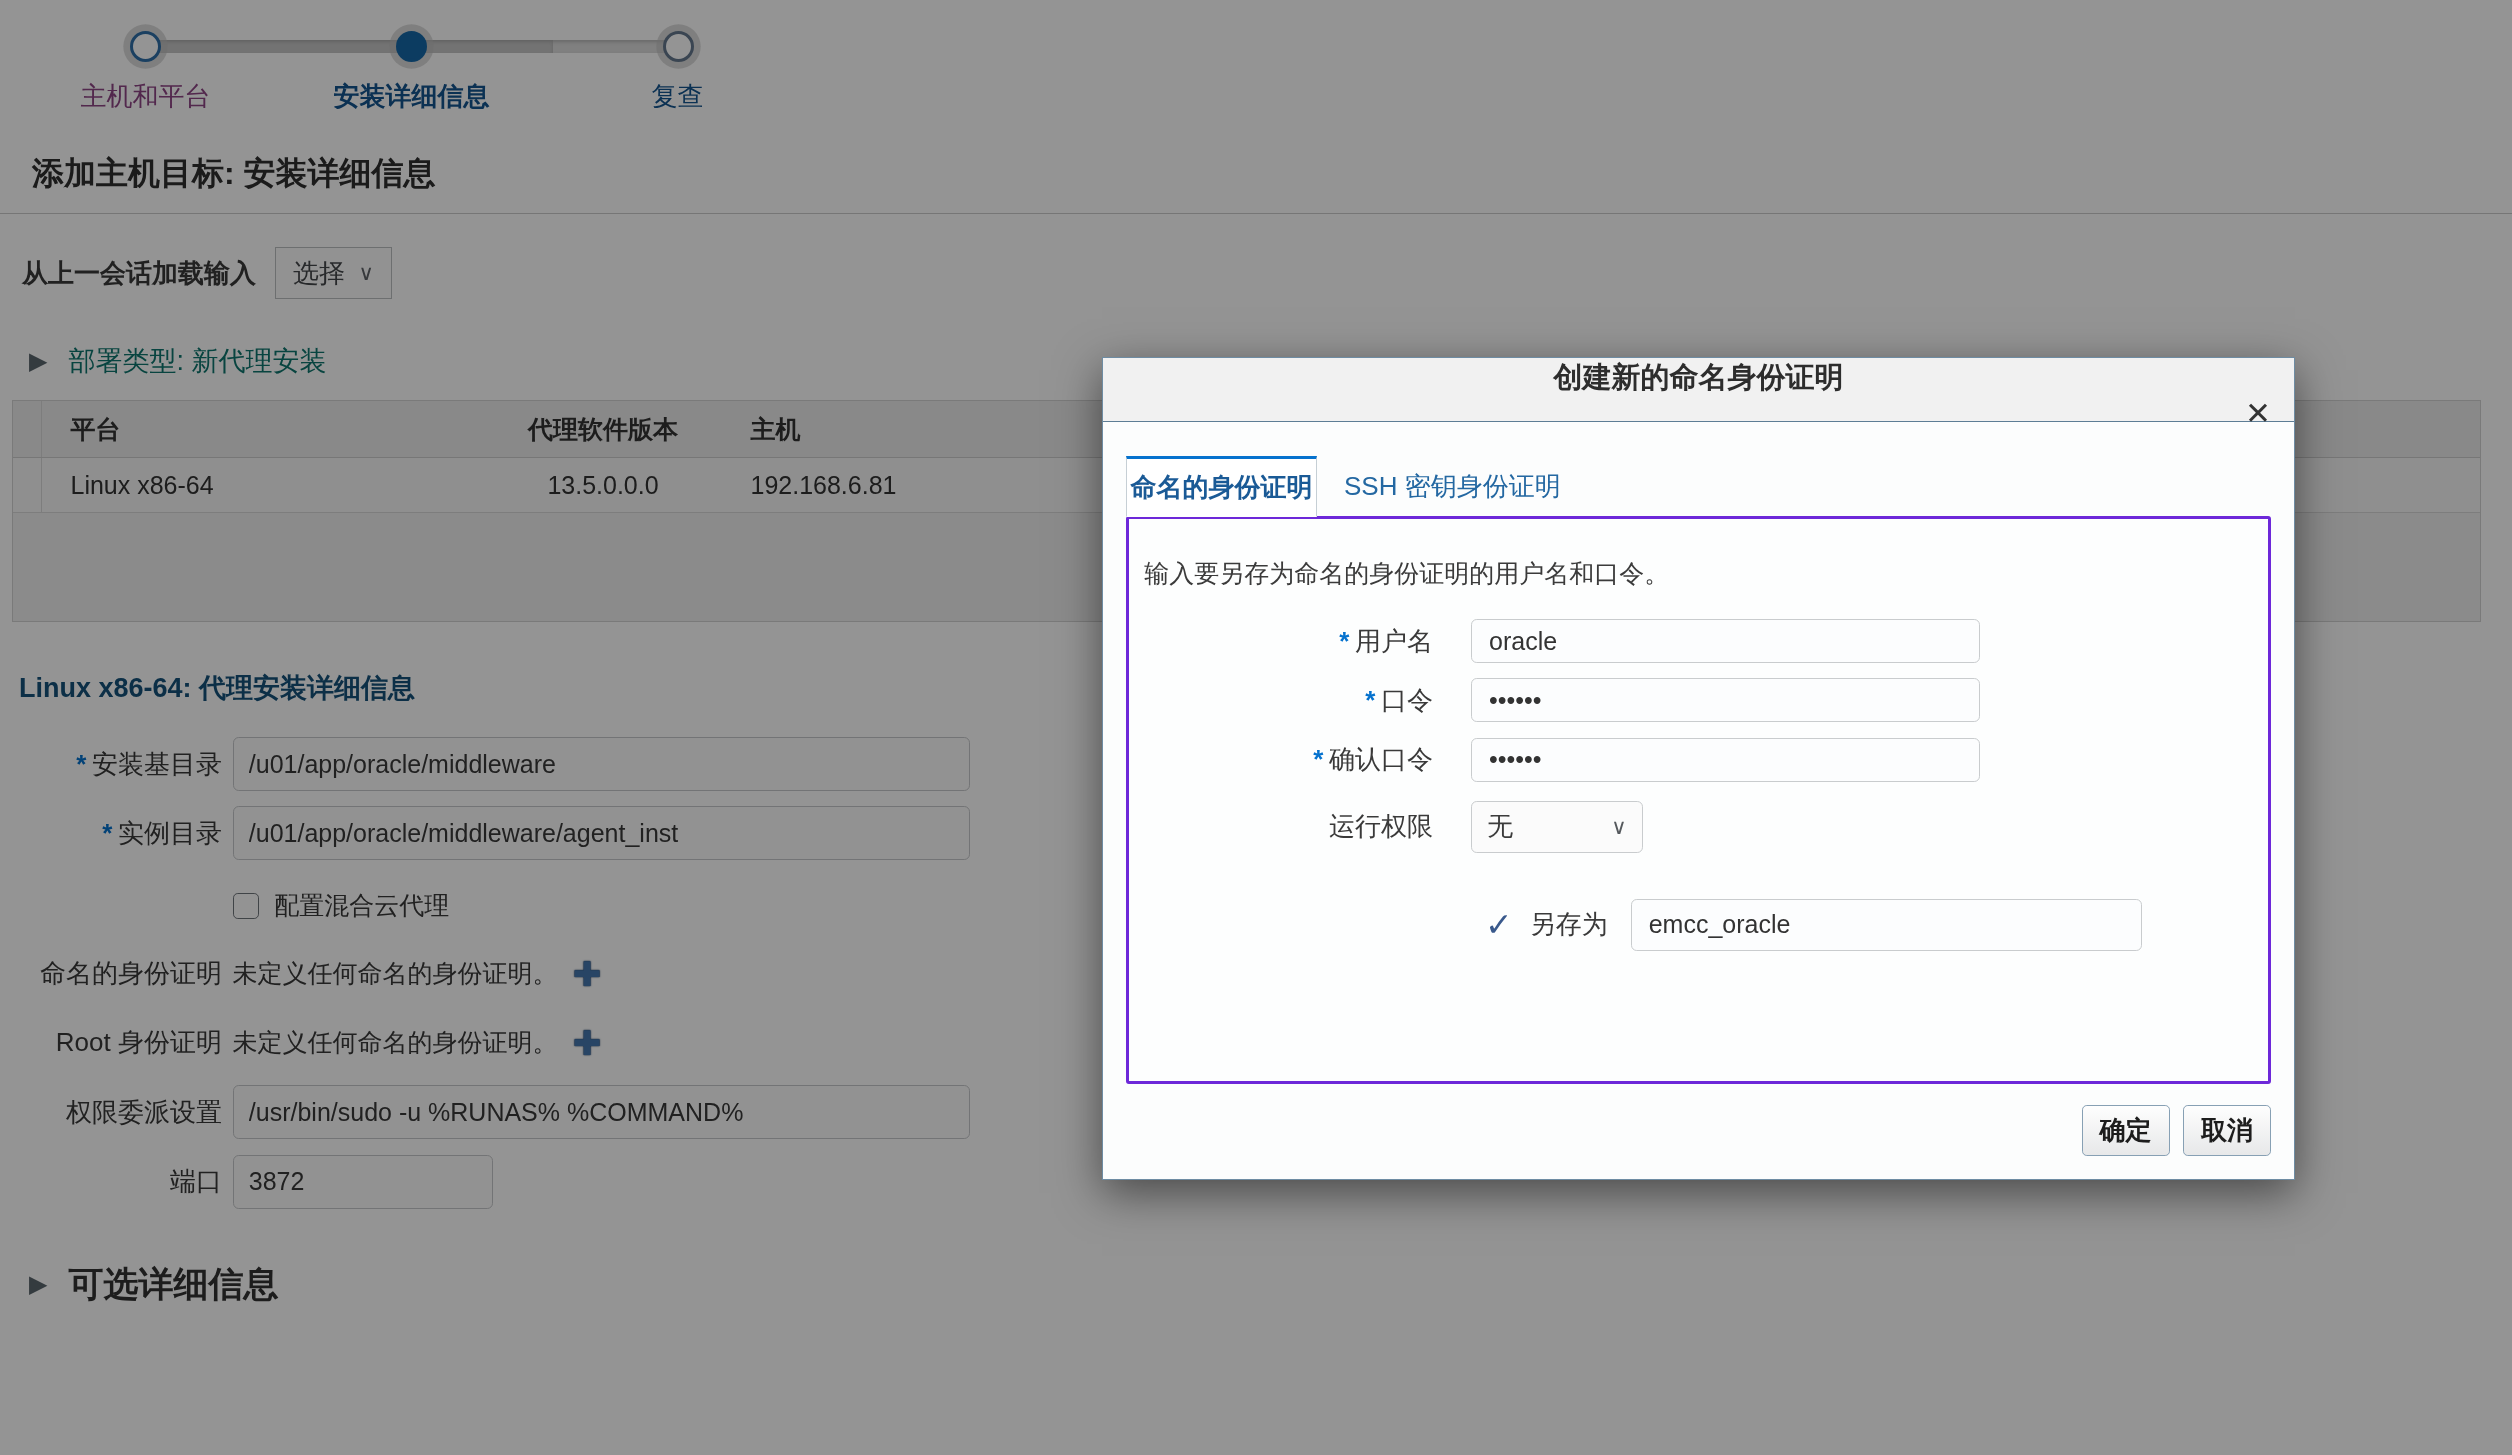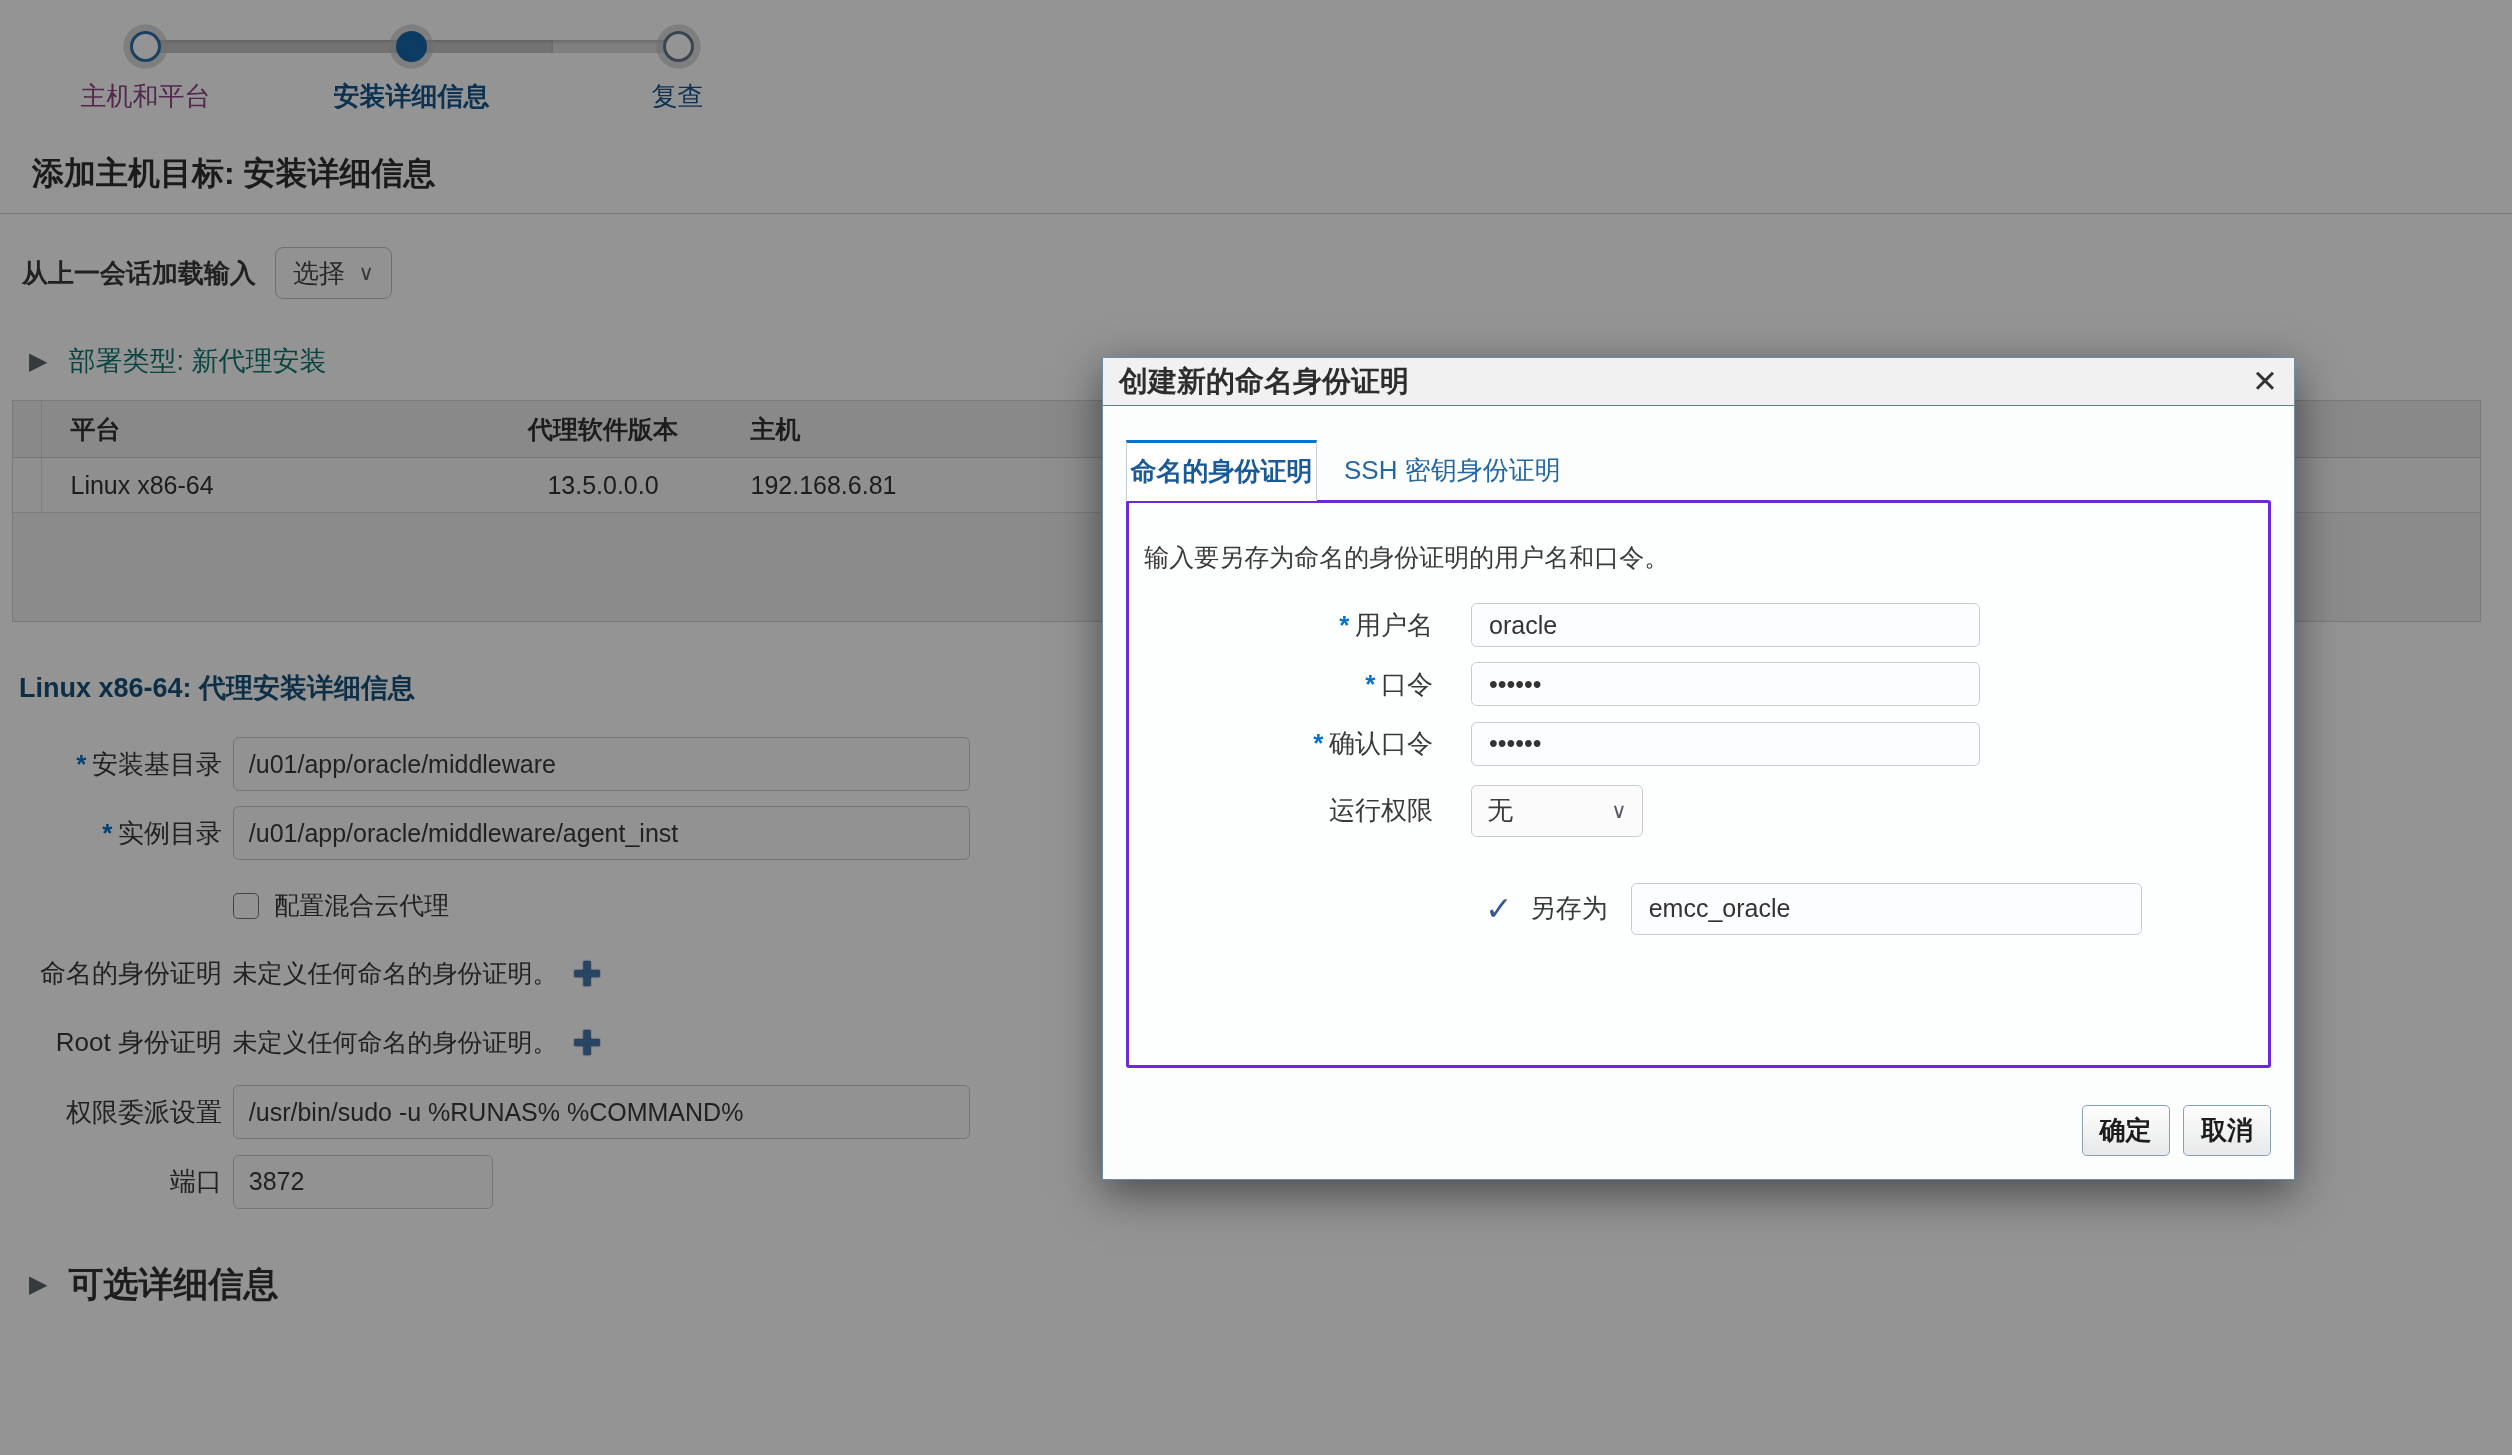--- a/index.html
+++ b/index.html
@@ -27,21 +27,21 @@
   .t-label.visited { left:21px;  color:#8e4585; }
   .t-label.current { left:287px; color:#14558f; font-weight:bold; }
   .t-label.future  { left:553px; color:#14558f; }
   
   .section-bar { padding:29px 0 17px 32px; border-bottom:1px solid #cbcbcb; }
   .section-title { font-size:32px; font-weight:bold; color:#303030; }
   .instruction { margin:29px 0 0 19px; font-size:25px; color:#3b3b3b; }
   .load-row { margin:33px 0 0 22px; display:flex; align-items:center; gap:19px; }
   .load-label { font-size:26px; font-weight:600; color:#3a3a3a; }
   .select-btn { height:52px; padding:0 17px; font-size:26px; color:#44474a; background:#fcfcfc;
-                border:1px solid #bcbfc2; border-radius:8px; display:inline-flex; align-items:center; gap:13.4px; cursor:pointer; }
+                border:1px solid #bcbfc2; border-radius:0; display:inline-flex; align-items:center; gap:13.4px; cursor:pointer; }
   .chev { font-size:21px; color:#5f6368; }
   .deploy-row { margin:44px 0 0 29px; display:flex; align-items:center; gap:21px; }
   .tri { font-size:24px; color:#5b666d; cursor:pointer; }
   .deploy-label { font-size:27px; font-weight:normal; color:#0f766e; }
   
   .tbl { margin:21px 31px 0 11.5px; border:1px solid #d2d2d2; }
   .trow { display:flex; align-items:stretch; }
   .thead { background:#ededed; border-bottom:1px solid #cdcdcd; height:57px; font-weight:bold; color:#333; }
   .tdata { background:#f6f6f6; border-bottom:1px solid #d8d8d8; height:55px; cursor:pointer; }
   .c-sel  { width:29px; border-right:1px solid #d8d8d8; }
@@ -64,22 +64,22 @@
   .cred-row { margin-top:34px; }
   .cred-text { font-size:25px; color:#3a3a3a; margin-left:10.5px; }
   .plus { font-size:34px; color:#4678ae; margin-left:15.3px; cursor:pointer;
           text-shadow:0 0 1px #1d3e66, 0 0 1.9px #1d3e66; line-height:1; }
   .optional-row { margin:52px 0 0 29px; display:flex; align-items:center; gap:21px; }
   .optional-label { font-size:35px; font-weight:bold; color:#333; }
   
   .overlay { position:absolute; inset:0; background:rgba(0,0,0,0.42); }
   .modal { position:absolute; left:1102px; top:357px; width:1193px; height:823px;
            background:#fcfdfd; border:1px solid #6e8ca3; box-shadow:0 13.4px 42px rgba(0,0,0,.5); }
-  .m-header { height:48px; background:#f1f1f1; border-bottom:1.9px solid #5d7d95;
-              display:flex; align-items:center; padding:0 16px; }
+  .m-header { height:64px; background:#f1f1f1; border-bottom:1.9px solid #5d7d95;
+              display:flex; align-items:center; padding:0 23px;flex-direction:column; }
   .m-title { font-size:29px; font-weight:bold; color:#2d2d2d; }
   .m-close { margin-left:auto; font-size:31px; font-weight:bold; color:#333; cursor:pointer; line-height:1; }
   .m-body { padding:34px 23px 0 23px; position:relative; }
   .tabbar { display:flex; align-items:flex-end; position:relative; z-index:2; margin-bottom:-1px; }
   .tab { height:61px; display:flex; align-items:center; justify-content:center; cursor:pointer; font-size:26px; }
   .tab.active { width:191px; background:#fff; border:1px solid #c6cfd5; border-bottom:1px solid #fff;
                 border-top:3.8px solid #0572ce; font-weight:bold; color:#1a5a96; }
   .tab.inactive { padding:0 27px; color:#2468a2; }
   .panel { border:3px solid #6d28d9; border-radius:2.9px; background:#fdfefe; height:568px; position:relative; }
   .m-instruction { margin:38px 0 0 15.3px; font-size:25px; color:#3b3b3b; }

